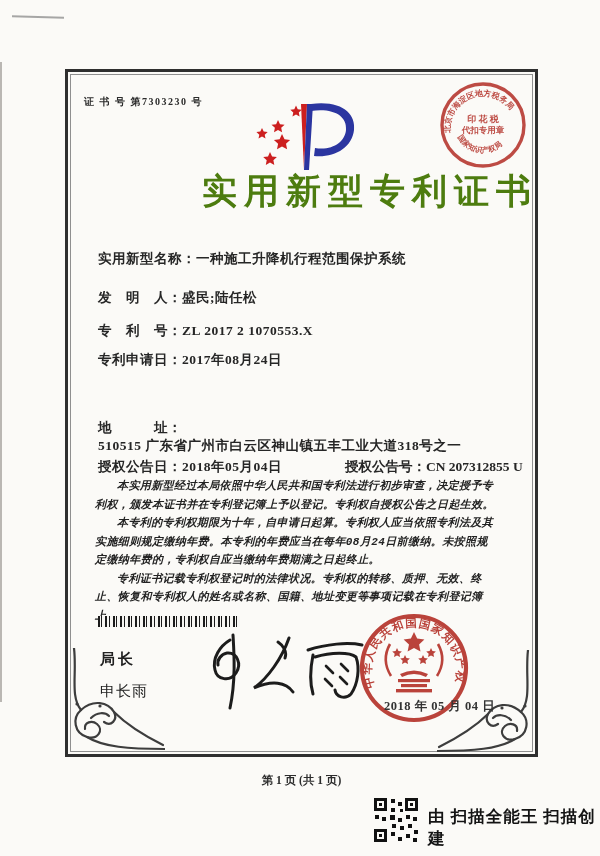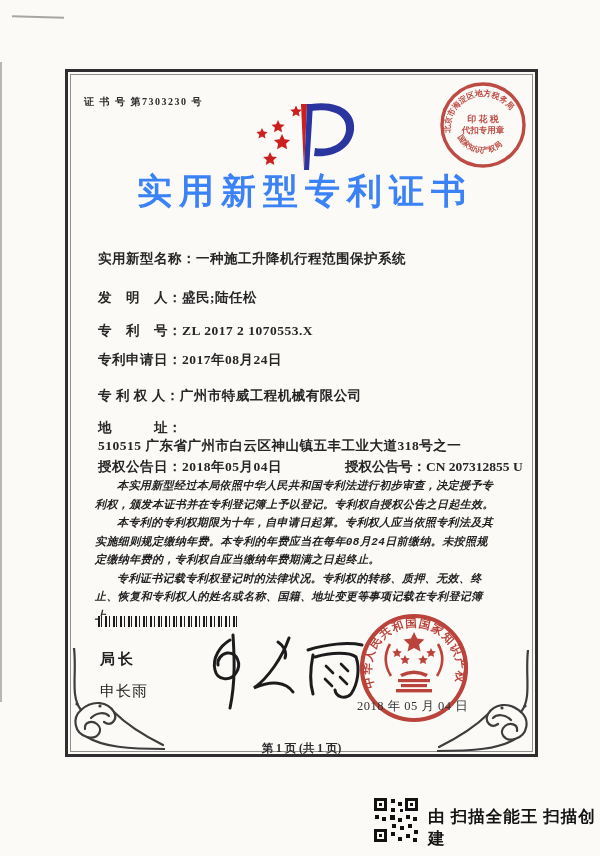--- a/index.html
+++ b/index.html
@@ -10,41 +10,41 @@
     color:#222;
   }
   .abs{position:absolute;}
   
   .artifact-top{left:12px;top:16px;width:52px;height:2px;background:#8a8a8a;opacity:.75;transform:rotate(1.5deg);}
   .artifact-left{left:0;top:62px;width:2px;height:640px;background:#6b6560;opacity:.45;}
   
   .frame{left:65px;top:69px;width:467px;height:682px;border:3px solid #2f2f2f;}
   .frame-inner{position:absolute;inset:2px;border:1px solid #8f8f8f;}
   .cert-no{left:84px;top:95px;font-size:10px;font-weight:600;letter-spacing:1.5px;color:#2b2b2b;}
-  .title{left:65px;top:168px;width:473px;text-align:center;font-size:35px;font-weight:700;
-         letter-spacing:7px;text-indent:7px;color:#3b82f6;}
+  .title{left:65px;top:168px;width:473px;text-align:right;font-size:35px;font-weight:700;
+         letter-spacing:7px;text-indent:7px;color:#4d7c0f;}
   
   .row{left:98px;width:440px;font-size:13.5px;font-weight:600;color:#262626;}
   .flabel{letter-spacing:.5px;text-align:center;}
   .fvalue{letter-spacing:.5px;}
   .addr{display:inline-block;width:368px;vertical-align:top;line-height:17px;}
   .grant{position:absolute;left:247px;top:0;white-space:nowrap;}
   
   .body-text{left:95px;top:477px;width:404px;font-size:11px;line-height:18.5px;
              font-style:italic;font-weight:600;color:#232323;}
   .body-text p{margin:0;text-indent:2em;letter-spacing:.4px;font-family:Liberation Mono, monospace;}
   
   .barcode{left:98px;top:616px;width:142px;height:11px;
     background:repeating-linear-gradient(90deg,#1b1b1b 0 2px,#f7f6f3 2px 3px,#1b1b1b 3px 4px,
       #f7f6f3 4px 7px,#1b1b1b 7px 9px,#f7f6f3 9px 11px,#1b1b1b 11px 12px,#f7f6f3 12px 15px);}
   .director-title{left:100px;top:650px;font-size:15px;font-weight:700;letter-spacing:3px;}
   .director-name{left:100px;top:682px;font-size:15px;font-weight:400;letter-spacing:1px;}
-  .seal-date{left:357px;top:698px;width:116px;font-size:12.5px;font-weight:400;color:#333;
+  .seal-date{left:384px;top:698px;width:116px;font-size:12.5px;font-weight:700;color:#333;
              letter-spacing:.5px;white-space:nowrap;}
-  .footer-page{left:65px;top:741px;width:473px;text-align:center;font-size:11.5px;font-weight:600;color:#2c2c2c;}
+  .footer-page{left:65px;top:773px;width:473px;text-align:center;font-size:11.5px;font-weight:600;color:#2c2c2c;}
   .scan-text{left:428px;top:806px;font-size:16.5px;font-weight:600;color:#141414;letter-spacing:1px;
              font-family:"Liberation Serif","DejaVu Serif",serif;}
 </style>
 </head>
 <body>
 
 <div class="page">
 
   <div class="abs artifact-top"></div>
   <div class="abs artifact-left"></div>
@@ -118,23 +118,20 @@
     <span class="flabel">实用新型名称：</span><span class="fvalue">一种施工升降机行程范围保护系统</span>
   </div>
   <div class="abs row" style="top:289px">
     <span class="flabel">发　明　人：</span><span class="fvalue">盛民;陆任松</span>
   </div>
   <div class="abs row" style="top:322px">
     <span class="flabel">专　利　号：</span><span class="fvalue">ZL 2017 2 1070553.X</span>
   </div>
   <div class="abs row" style="top:351px">
     <span class="flabel">专利申请日：</span><span class="fvalue">2017年08月24日</span>
-  </div>
-  <div class="abs row" style="top:387px">
-    <span class="flabel">专 利 权 人：</span><span class="fvalue">广州市特威工程机械有限公司</span>
   </div>
   <div class="abs row" style="top:419px">
     <span class="flabel">地　　　址：</span><span class="fvalue addr">510515 广东省广州市白云区神山镇五丰工业大道318号之一</span>
   </div>
   <div class="abs row" style="top:458px">
     <span class="flabel">授权公告日：</span><span class="fvalue">2018年05月04日</span>
     <span class="grant"><span>授权公告号：</span><span>CN 207312855 U</span></span>
   </div>
 
   <div class="abs body-text">

